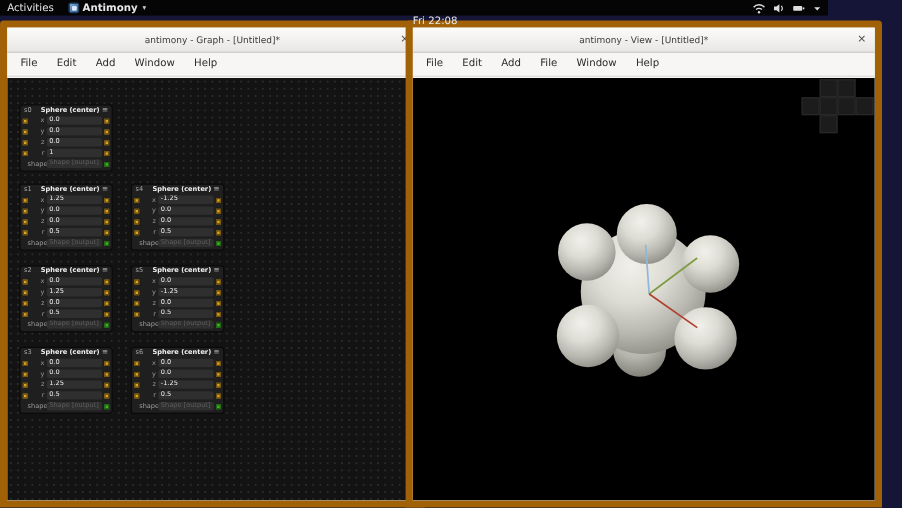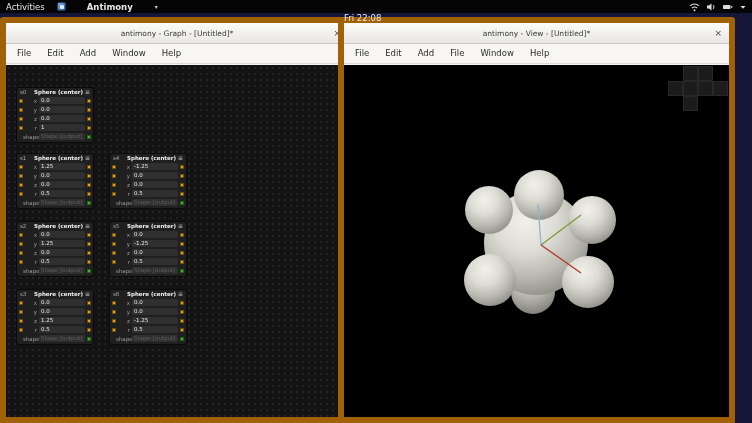--- a/index.html
+++ b/index.html
@@ -1,23 +1,23 @@
 <!DOCTYPE html>
 <html><head>
 <meta charset="utf-8">
 <style>
   html,body{margin:0;padding:0;width:752px;height:423px;overflow:hidden;
     background:#151538;font-family:"DejaVu Sans", sans-serif;}
   *{box-sizing:border-box;}
 
   
-  .topbar{position:absolute;left:0;top:0;width:752px;height:13px;background:#050505;
+  .topbar{position:absolute;left:0;top:0;width:690px;height:13px;background:#050505;
     color:#e8e8e8;font-size:8.5px;display:flex;align-items:center;z-index:50;}
   .tb-activities{margin-left:6px;}
-  .tb-appmenu{display:flex;align-items:center;margin-left:12px;gap:21px;}
+  .tb-appmenu{display:flex;align-items:center;margin-left:12px;gap:3px;}
   .tb-appicon{width:9px;height:9px;border-radius:2px;
     background:linear-gradient(135deg,#86b5e8 0%,#3c6ea8 70%);
     border:0.5px solid #24405e;position:relative;}
   .tb-appicon:after{content:"";position:absolute;left:2px;top:2px;width:4px;height:4px;
     background:#dfe9f5;border-radius:1px;}
   .tb-appname{font-weight:bold;}
   .tb-caret{font-size:6px;color:#cfcfcf;margin-left:1px;}
   .tb-clock{position:absolute;left:344px;top:12px;line-height:13px;}
   .tb-status{position:absolute;right:5px;top:0;height:13px;display:flex;align-items:center;gap:6px;}
   .tb-status svg{display:block;}

